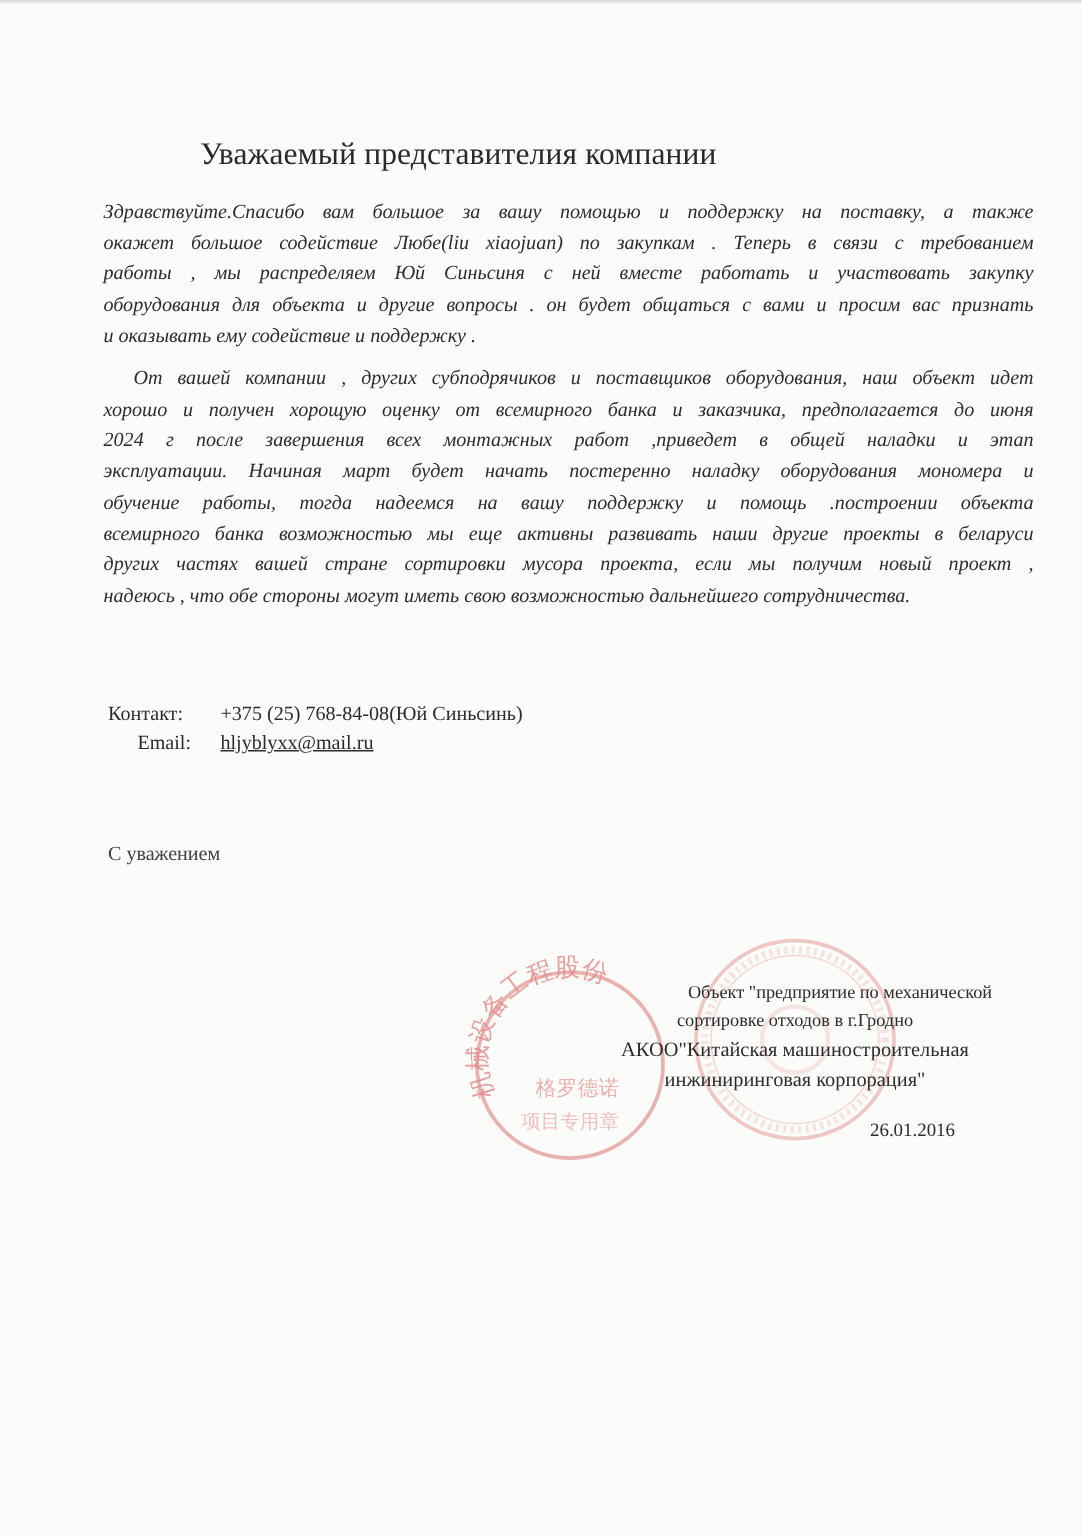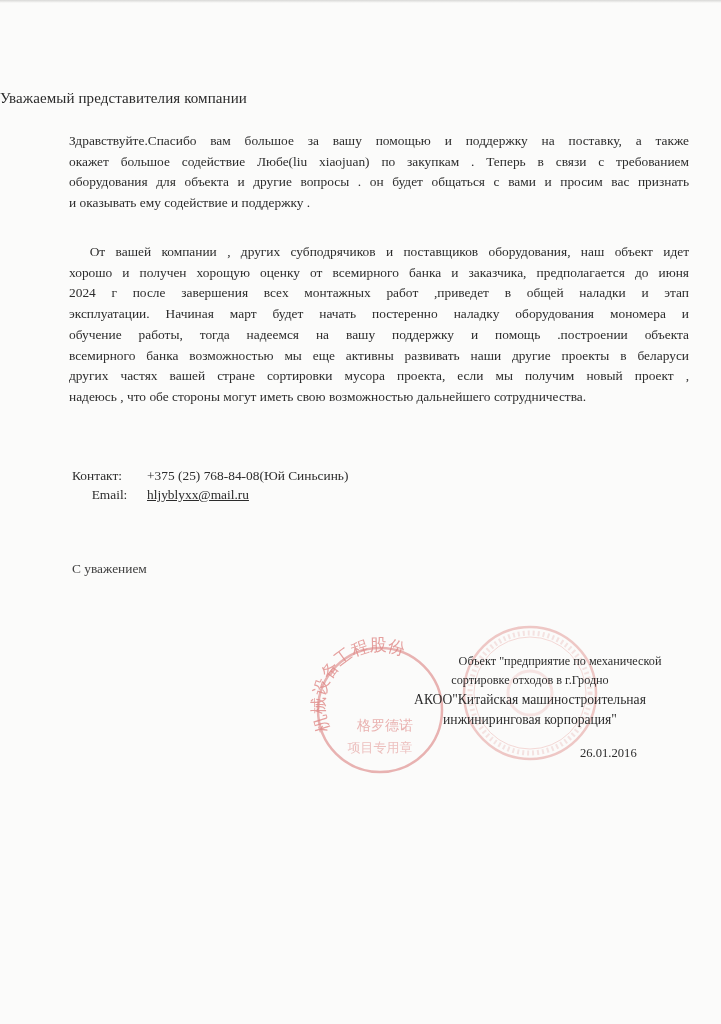--- a/index.html
+++ b/index.html
@@ -19,40 +19,41 @@
       position: absolute;
       left: 0; top: 0;
       width: 721px; height: 3px;
       background: linear-gradient(to bottom, #d8d8d6, rgba(250,250,249,0));
     }
     .title {
       position: absolute;
       left: 0;
       width: 611px;
       top: 90px;
-      text-align: left;
-      font-size: 15px;
+      text-align: center;
+      font-size: 21px;
       letter-spacing: 0.1px;
       color: #2a2a2a;
     }
     .para {
       position: absolute;
       left: 69px;
       width: 620px;
       font-size: 13.4px;
       line-height: 20.7px;
       text-align: justify;
       text-align-last: left;
       color: #2c2c2c;
     }
     .para .ln {
       display: block;
       text-align: justify;
       text-align-last: justify;
       white-space: nowrap;
+      font-style: italic;
     }
     .para .ln.last {
       text-align-last: left;
     }
     #para1 { top: 131px; }
     #para2 { top: 242px; }
     .contact {
       position: absolute;
       left: 72px;
       font-size: 13.4px;
@@ -113,20 +114,21 @@
 </head>
 <body>
 
 <div class="page-edge-top"></div>
 
 <div class="title">Уважаемый представителия компании</div>
 
 <div class="para" id="para1">
   <span class="ln">Здравствуйте.Спасибо вам большое за вашу помощью и поддержку на поставку, а также</span>
   <span class="ln">окажет большое содействие Любе(liu xiaojuan) по закупкам . Теперь в связи с требованием</span>
+  <span class="ln">работы , мы распределяем Юй Синьсиня с ней вместе работать и участвовать закупку</span>
   <span class="ln">оборудования для объекта и другие вопросы . он будет общаться с вами и просим вас признать</span>
   <span class="ln last">и оказывать ему содействие и поддержку .</span>
 </div>
 
 <div class="para" id="para2">
   <span class="ln" style="white-space:pre;">  От вашей компании , других субподрячиков и поставщиков оборудования, наш объект идет</span>
   <span class="ln">хорошо и получен хорощую оценку от всемирного банка и заказчика, предполагается до июня</span>
   <span class="ln">2024 г после завершения всех монтажных работ ,приведет в общей наладки и этап</span>
   <span class="ln">эксплуатации. Начиная март будет начать постеренно наладку оборудования мономера и</span>
   <span class="ln">обучение работы, тогда надеемся на вашу поддержку и помощь .построении объекта</span>

